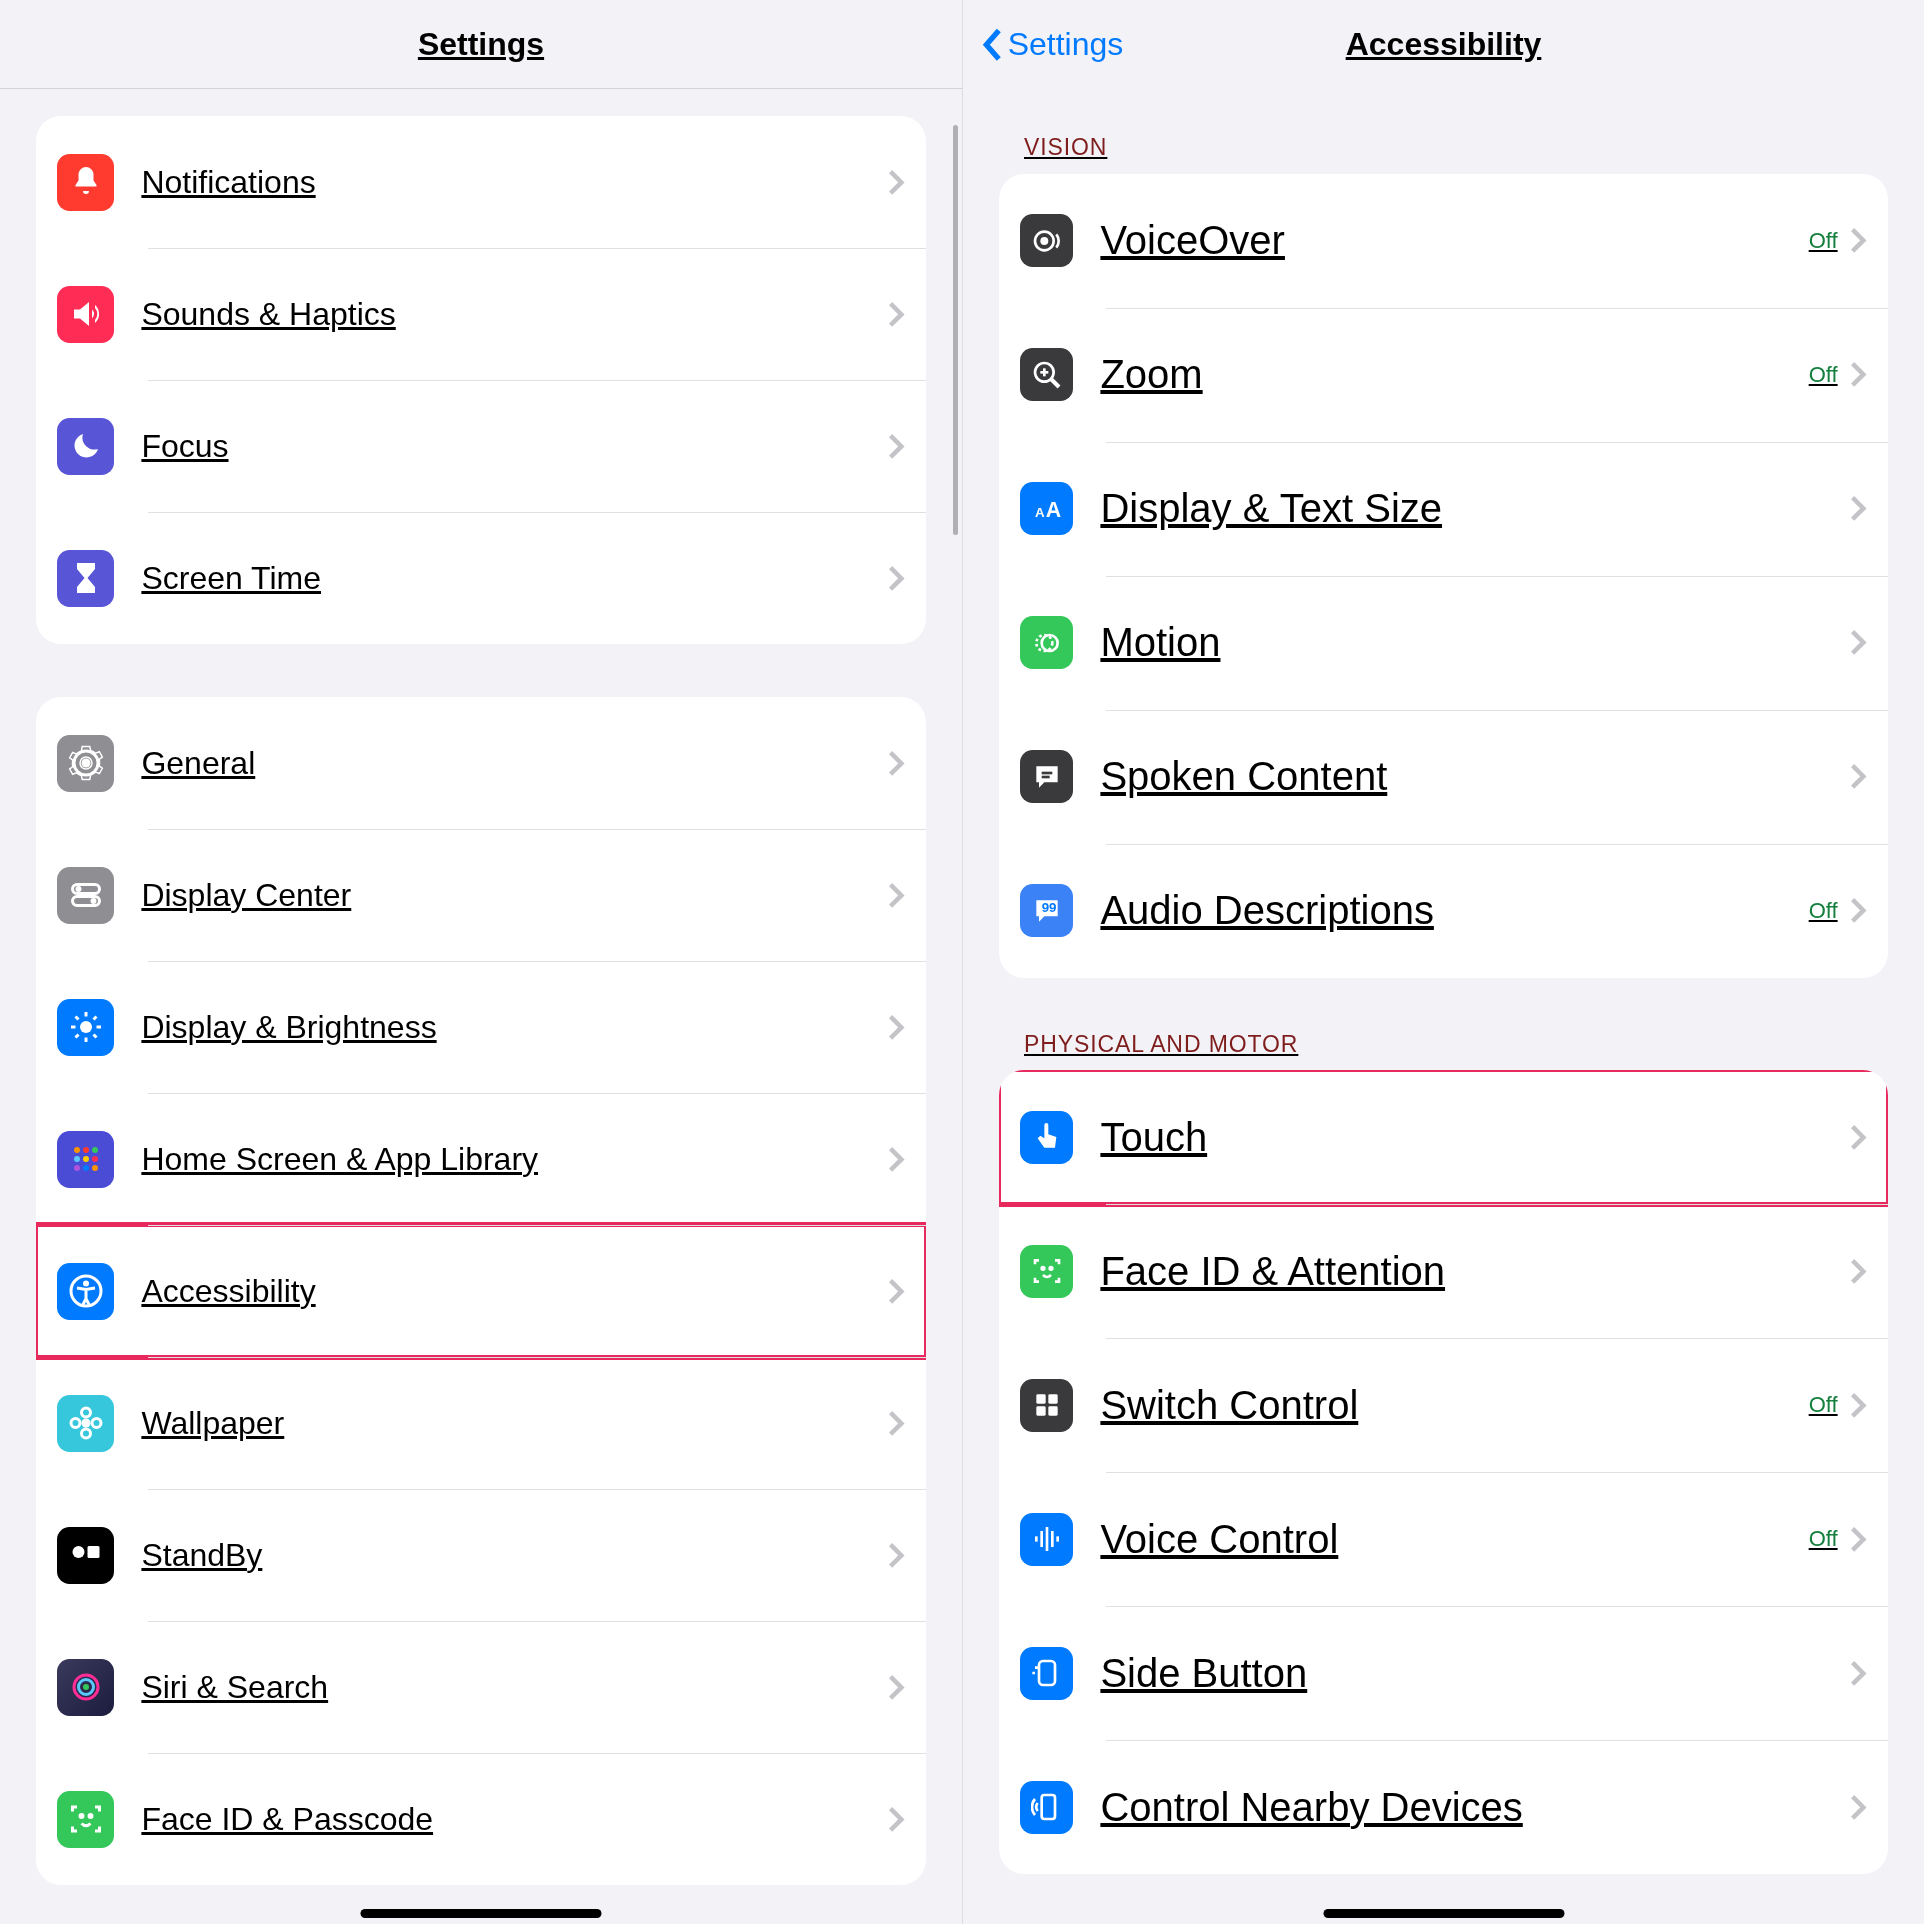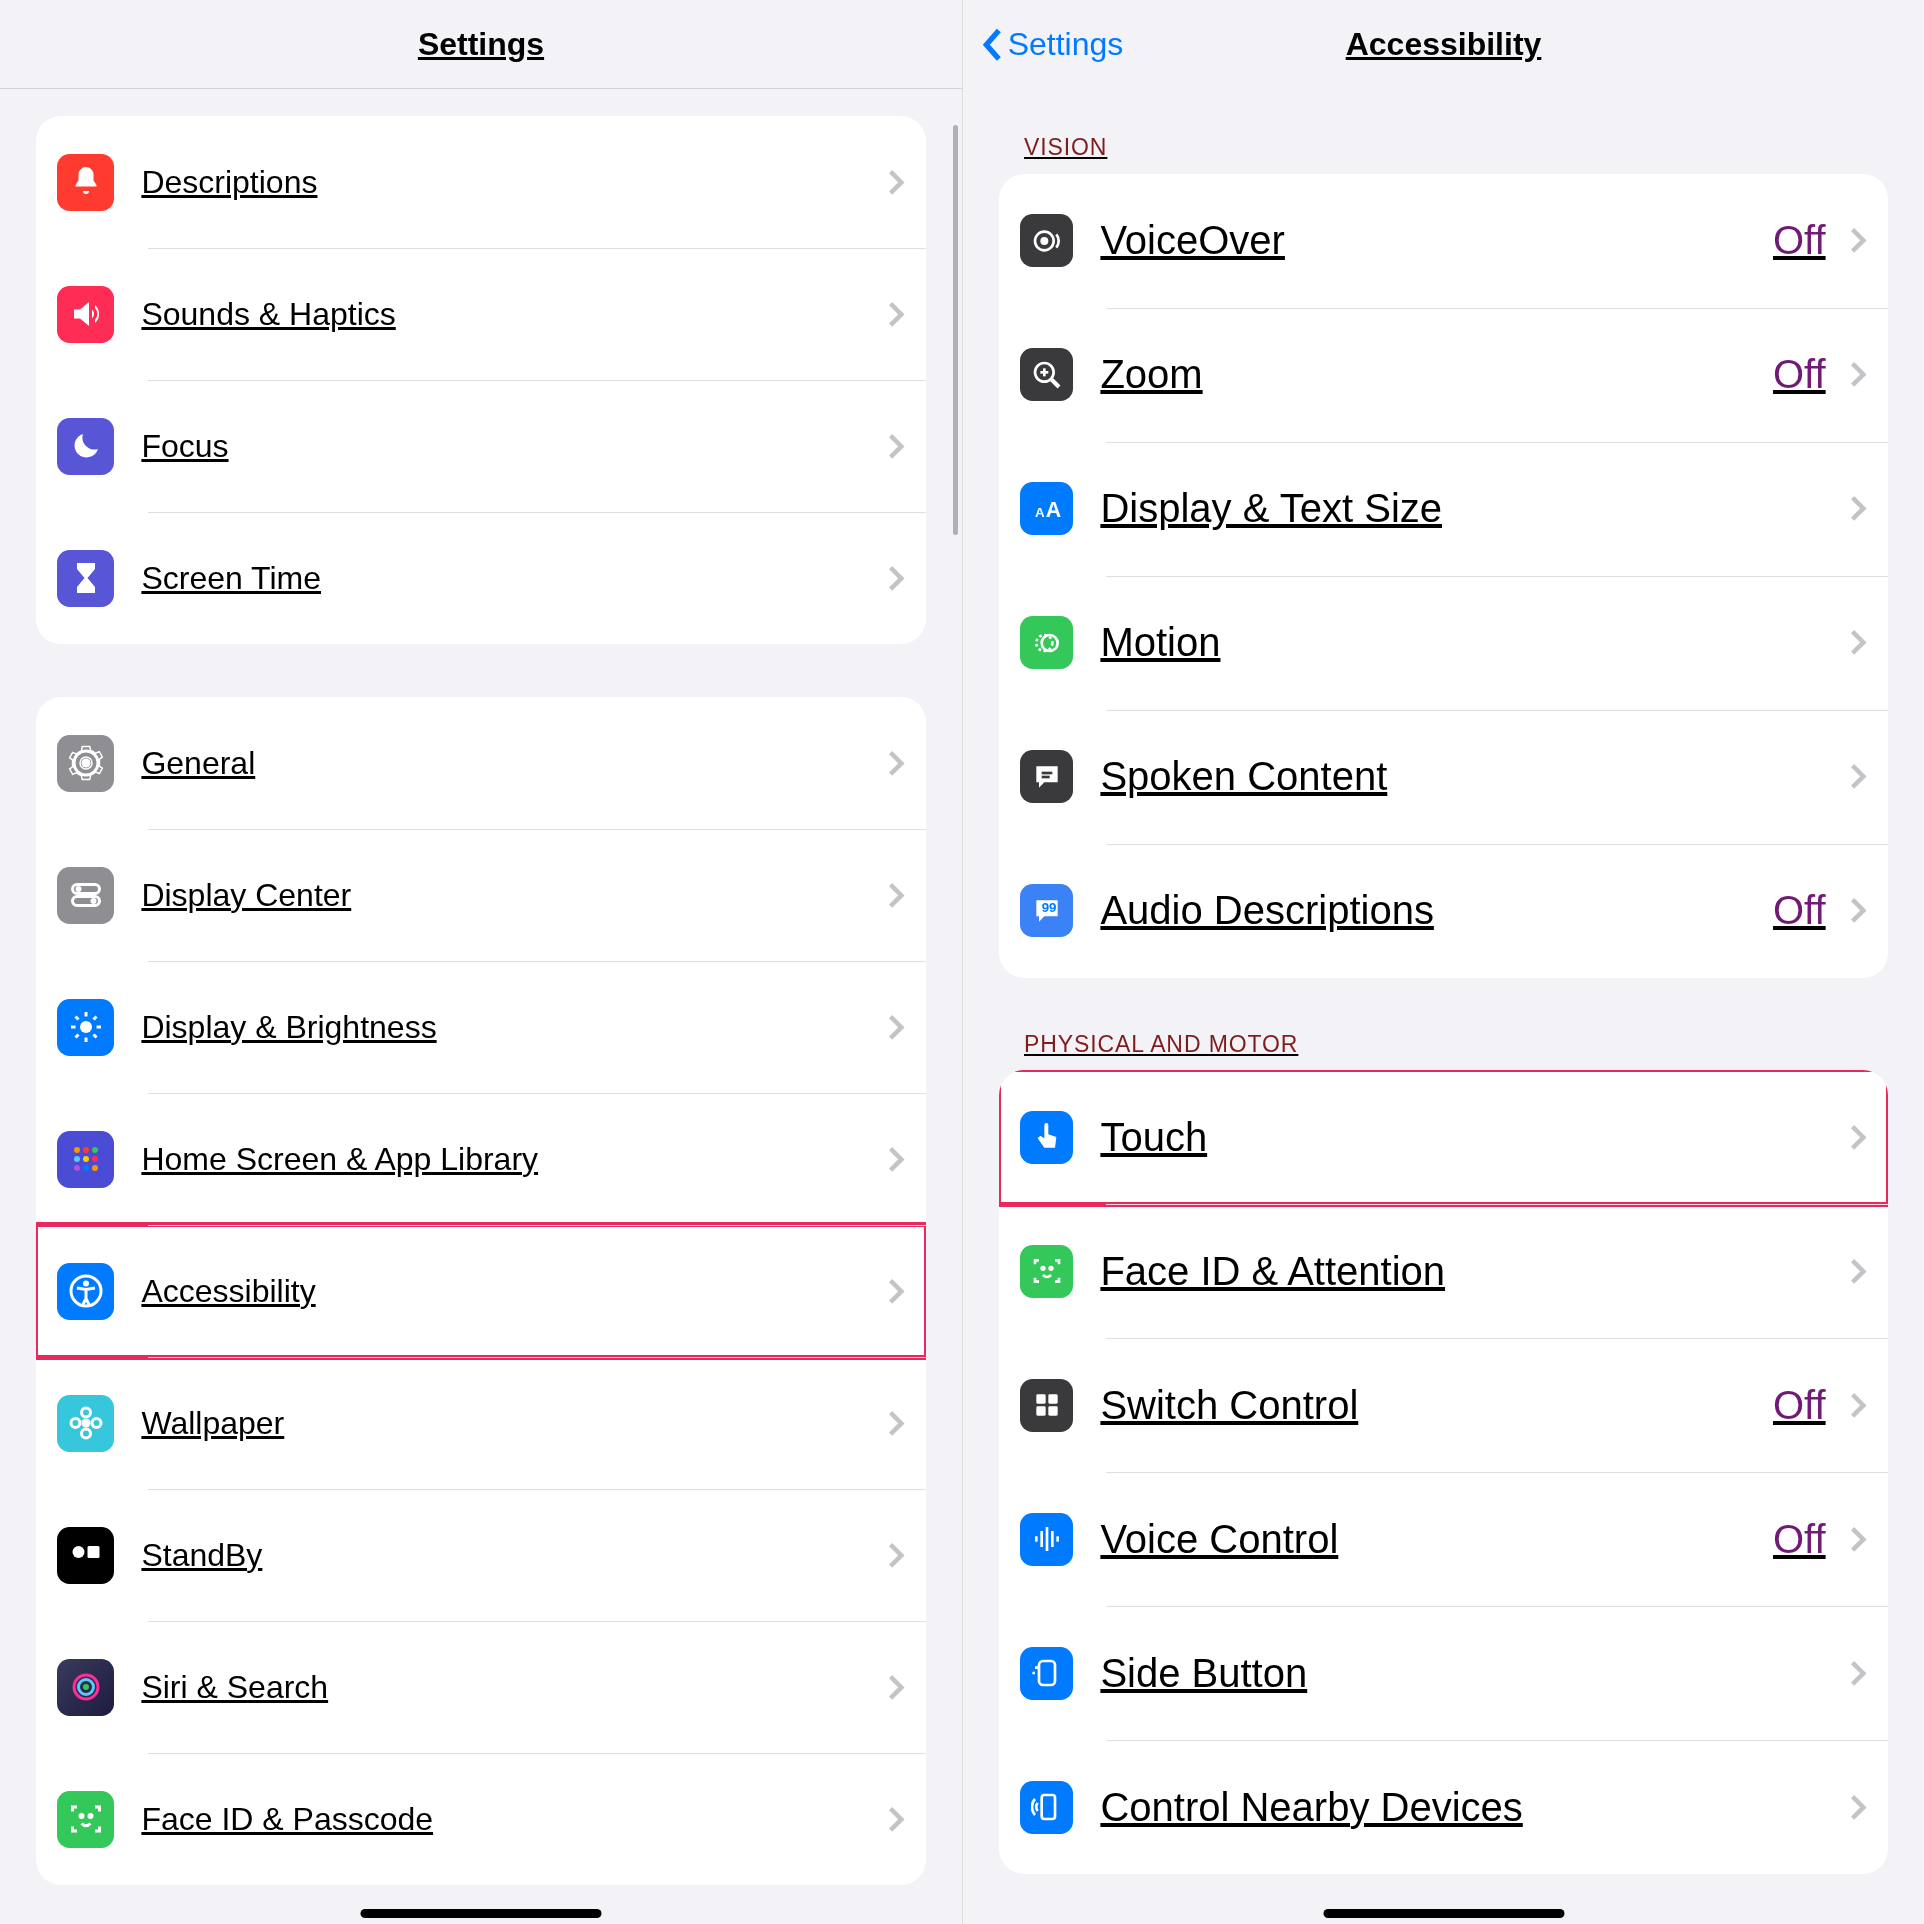--- a/index.html
+++ b/index.html
@@ -107,23 +107,23 @@
   .icon svg { width: 36px; height: 36px; fill: #fff; }
   .panel-right .icon svg { width: 32px; height: 32px; }
   .label {
     font-size: 32px;
     font-weight: 500;
     color: #000;
     flex: 1;
   }
   .panel-right .label { font-size: 40px; }
   .value {
-    font-size: 40px;
-    color: #701a75;
-    margin-right: 23px;
+    font-size: 22px;
+    color: #15803d;
+    margin-right: 11px;
   }
   .chevron {
     width: 18px; height: 28.5px;
     flex-shrink: 0;
   }
   .chevron svg { stroke: #c4c4c8; stroke-width: 5; fill: none; }
   .highlight {
     outline: 5.3px solid #e8295e;
     outline-offset: -2.7px;
   }
@@ -160,21 +160,21 @@
   <div class="scroll-indicator"></div>
   <div class="content">
 
     <div class="group">
       <div class="row">
         <div class="icon" style="background:#ff3b30">
           <svg viewBox="0 0 24 24">
               <path d="M12 2a5 5 0 0 0-5 5v4l-2 3v1h14v-1l-2-3V7a5 5 0 0 0-5-5zm-2 16a2 2 0 0 0 4 0h-4z"></path>
             </svg>
         </div>
-        <div class="label">Descriptions</div>
+        <div class="label">Notifications</div>
         <div class="chevron"><svg viewBox="0 0 20 32">
               <path d="M4 4l12 12L4 28"></path>
             </svg></div>
       </div>
       <div class="row">
         <div class="icon" style="background:#ff2d55">
           <svg viewBox="0 0 24 24">
               <path d="M4 9v6h4l6 5V4L8 9H4zm12 0a4 4 0 0 1 0 6v-6zm2-3a8 8 0 0 1 0 12v-2a6 6 0 0 0 0-8V6z"></path>
             </svg>
         </div>

